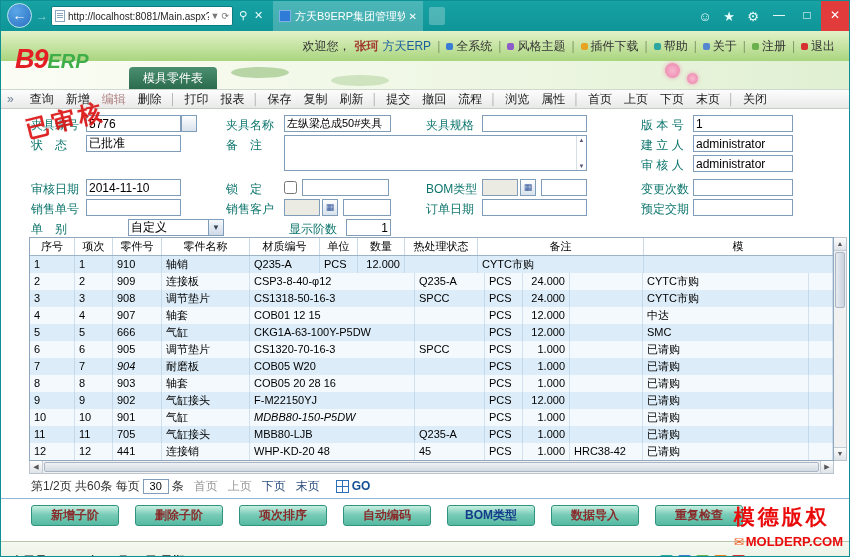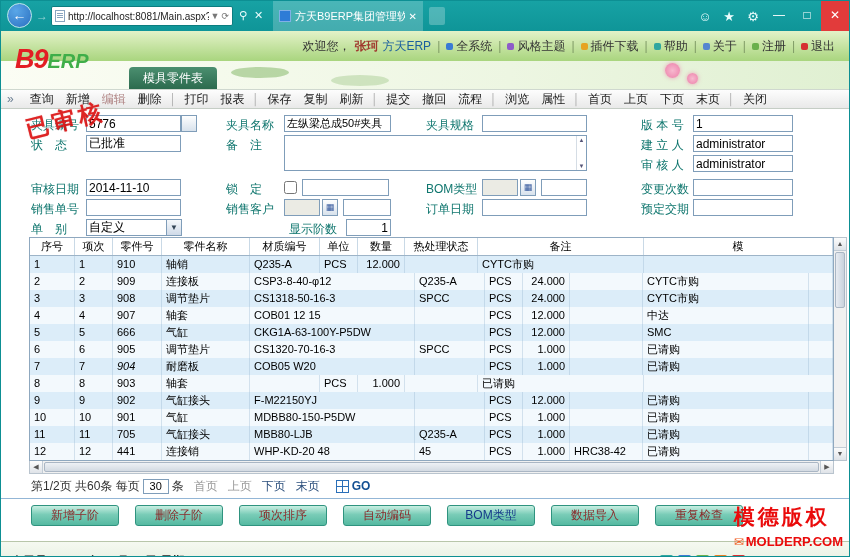--- a/index.html
+++ b/index.html
@@ -55,21 +55,21 @@
 
 
 .formarea { position:absolute; left:0; top:108px; width:100%; height:128px; background:#fff; }
 .flabel { position:absolute; color:#0f766e; font-size:12px; white-space:nowrap;}
 .fin { position:absolute; height:17px; border:1px solid #7f9db9; background:#fff; font-size:12px; font-family:inherit; padding:0 2px; color:#000;}
 .fin.gray { background:#ebebe4; }
 .fin.num { text-align:right; }
 .mini-btn { position:absolute; width:16px; height:17px; border:1px solid #7f9db9; background:linear-gradient(#fefefe,#d8e2ec); font-size:9px; text-align:center; line-height:15px; color:#35589c;}
 .remark-box { position:absolute; border:1px solid #7f9db9; background:#fff; }
 .remark-rail { position:absolute; right:0; top:0; width:10px; height:100%; border-left:1px solid #d5dde5; display:flex; flex-direction:column; justify-content:space-between; align-items:center; font-size:6px; color:#557; padding:1px 0;}
-.combo { position:absolute; height:17px; border:1px solid #7f9db9; background:#fff; font-size:12px; padding:0 2px; line-height:15px;}
+.combo { position:absolute; height:17px; border:1px solid #7f9db9; background:#fff; font-size:12px; padding:0 2px; line-height:15px;margin-left:42px;}
 .combo .arrow { position:absolute; right:0; top:0; width:15px; height:15px; background:linear-gradient(#f5f8fb,#cfdae8); border-left:1px solid #7f9db9; text-align:center; font-size:8px; line-height:15px; color:#345;}
 .checkbox { position:absolute; width:13px; height:13px; }
 .stamp { position:absolute; left:24px; top:-4px; color:rgba(218,16,16,.85); font-size:23px; font-weight:bold; transform:rotate(-14deg); letter-spacing:4px; text-shadow:0 0 1px rgba(218,16,16,.45); z-index:30;}
 
 
 .grid { position:absolute; left:28px; top:236px; width:805px; height:224px; border:1px solid #8fa8bf; background:#fff; overflow:hidden;}
 .g-head { display:flex; height:18px; background:#fff; border-bottom:1px solid #9db4c8; }
 .g-hcell { font-size:11px; color:#000; text-align:center; line-height:17px; border-right:1px solid #c9d9e6; overflow:hidden; white-space:nowrap; flex:none;}
 .g-row { display:flex; height:17px; }
 .g-row.odd { background:#dcedf9; }
@@ -90,21 +90,21 @@
 .ps-input { width:26px; height:15px; border:1px solid #7f9db9; text-align:center; font-size:11px; margin:0 3px; padding:0; font-family:inherit;}
 .pg-link { margin-left:10px; }
 .pg-link.off { color:#999; }
 .pg-link.on { color:#2c4f7c; }
 .go-ico { display:inline-block; width:13px; height:13px; border:1px solid #2a6fb8; margin-left:16px; vertical-align:-2px;
   background-image:linear-gradient(90deg,transparent 5px,#2a6fb8 5px,#2a6fb8 6px,transparent 6px),linear-gradient(transparent 5px,#2a6fb8 5px,#2a6fb8 6px,transparent 6px);}
 .go-label { font-weight:bold; color:#134f92; margin-left:3px; }
 
 
 .actions { position:absolute; left:0; top:497px; width:100%; height:34px; border-top:1px solid #93b6d6; display:flex; align-items:center; gap:16px; padding-left:30px; background:#fff;}
-.action-btn { width:88px; height:21px; border:1px solid #2f937f; border-radius:3px; background:linear-gradient(#c8efe2,#79ccb7 45%,#55b9a1); color:#8a2b2b; font-weight:normal; font-size:12px; text-align:center; line-height:19px; font-family:inherit;}
+.action-btn { width:88px; height:21px; border:1px solid #2f937f; border-radius:3px; background:linear-gradient(#c8efe2,#79ccb7 45%,#55b9a1); color:#8a2b2b; font-weight:bold; font-size:12px; text-align:center; line-height:19px; font-family:inherit;}
 .action-btn.navy { color:#153a8a; }
 
 
 .statusbar { position:absolute; left:0; top:533px; width:100%; height:40px; background:linear-gradient(#f5f9f1,#dde8d5); border-top:1px solid #b8c6aa; display:flex; align-items:center; padding:0 10px; font-weight:bold; color:#222;margin-top:7px; }
 .tray { position:absolute; right:104px; display:flex; gap:5px; }
 .tray-ico { width:13px; height:13px; border-radius:2px; }
 .t0{background:#2fa7a0}.t1{background:#3a7bd5}.t2{background:#6ab04c}.t3{background:#e67e22}.t4{background:#d63031}
 .watermark { position:absolute; right:6px; top:502px; z-index:60; color:#ea0b0b; }
 .wm1 { font-size:21px; font-weight:bold; letter-spacing:3px; }
 .wm2 { font-size:13px; font-weight:bold; margin-top:3px; }
@@ -329,20 +329,21 @@
           <div class="g-cell num" style="width: 47px;">1.000</div>
           <div class="g-cell" style="width: 73px;"></div>
           <div class="g-cell" style="width: 166px;">已请购</div>
           <div class="g-cell" style="width: 22px; flex: 1 1 0%;"></div>
         </div>
         <div class="g-row even">
           <div class="g-cell" style="width: 45px;">8</div>
           <div class="g-cell" style="width: 38px;">8</div>
           <div class="g-cell" style="width: 49px;">903</div>
           <div class="g-cell" style="width: 88px;">轴套</div>
+          <div class="g-cell" style="width: 165px;">COB05 20 28 16</div>
           <div class="g-cell" style="width: 70px;"></div>
           <div class="g-cell" style="width: 38px;">PCS</div>
           <div class="g-cell num" style="width: 47px;">1.000</div>
           <div class="g-cell" style="width: 73px;"></div>
           <div class="g-cell" style="width: 166px;">已请购</div>
           <div class="g-cell" style="width: 22px; flex: 1 1 0%;"></div>
         </div>
         <div class="g-row odd">
           <div class="g-cell" style="width: 45px;">9</div>
           <div class="g-cell" style="width: 38px;">9</div>
@@ -354,21 +355,21 @@
           <div class="g-cell num" style="width: 47px;">12.000</div>
           <div class="g-cell" style="width: 73px;"></div>
           <div class="g-cell" style="width: 166px;">已请购</div>
           <div class="g-cell" style="width: 22px; flex: 1 1 0%;"></div>
         </div>
         <div class="g-row even">
           <div class="g-cell" style="width: 45px;">10</div>
           <div class="g-cell" style="width: 38px;">10</div>
           <div class="g-cell" style="width: 49px;">901</div>
           <div class="g-cell" style="width: 88px;">气缸</div>
-          <div class="g-cell" style="width: 165px;">MDBB80-150-P5DW</div>
+          <div class="g-cell" style="width: 165px; font-style: italic;">MDBB80-150-P5DW</div>
           <div class="g-cell" style="width: 70px;"></div>
           <div class="g-cell" style="width: 38px;">PCS</div>
           <div class="g-cell num" style="width: 47px;">1.000</div>
           <div class="g-cell" style="width: 73px;"></div>
           <div class="g-cell" style="width: 166px;">已请购</div>
           <div class="g-cell" style="width: 22px; flex: 1 1 0%;"></div>
         </div>
         <div class="g-row odd">
           <div class="g-cell" style="width: 45px;">11</div>
           <div class="g-cell" style="width: 38px;">11</div>

